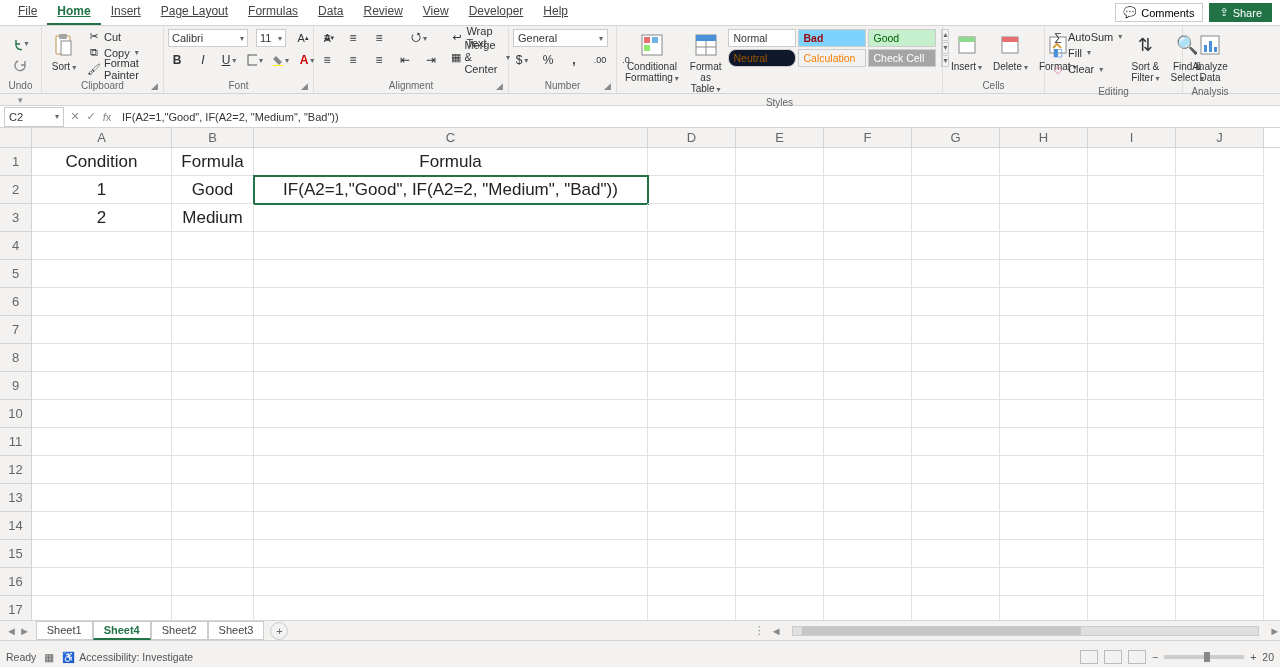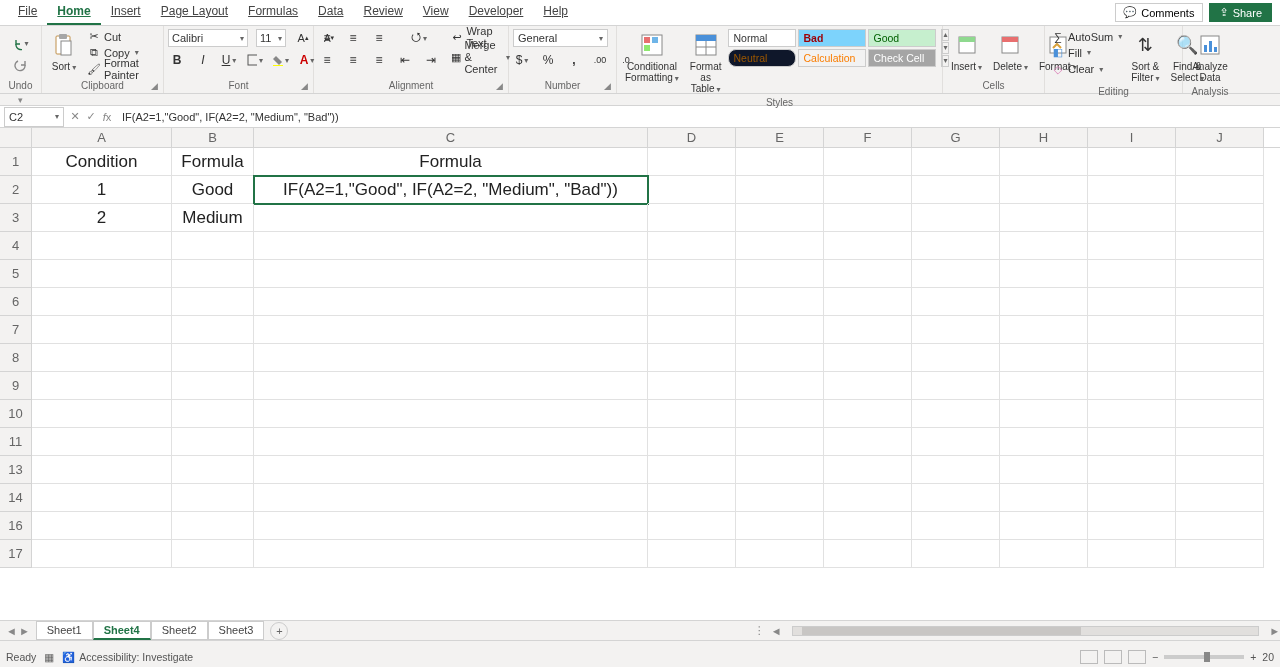--- a/index.html
+++ b/index.html
@@ -564,34 +564,60 @@
         <div class="cell cC"></div>
         <div class="cell cD"></div>
         <div class="cell cE"></div>
         <div class="cell cF"></div>
         <div class="cell cG"></div>
         <div class="cell cH"></div>
         <div class="cell cI"></div>
         <div class="cell cJ"></div>
       </div>
       <div class="row">
+        <div class="row-h">12</div>
+        <div class="cell cA"></div>
+        <div class="cell cB"></div>
+        <div class="cell cC"></div>
+        <div class="cell cD"></div>
+        <div class="cell cE"></div>
+        <div class="cell cF"></div>
+        <div class="cell cG"></div>
+        <div class="cell cH"></div>
+        <div class="cell cI"></div>
+        <div class="cell cJ"></div>
+      </div>
+      <div class="row">
         <div class="row-h">13</div>
         <div class="cell cA"></div>
         <div class="cell cB"></div>
         <div class="cell cC"></div>
         <div class="cell cD"></div>
         <div class="cell cE"></div>
         <div class="cell cF"></div>
         <div class="cell cG"></div>
         <div class="cell cH"></div>
         <div class="cell cI"></div>
         <div class="cell cJ"></div>
       </div>
       <div class="row">
         <div class="row-h">14</div>
+        <div class="cell cA"></div>
+        <div class="cell cB"></div>
+        <div class="cell cC"></div>
+        <div class="cell cD"></div>
+        <div class="cell cE"></div>
+        <div class="cell cF"></div>
+        <div class="cell cG"></div>
+        <div class="cell cH"></div>
+        <div class="cell cI"></div>
+        <div class="cell cJ"></div>
+      </div>
+      <div class="row">
+        <div class="row-h">15</div>
         <div class="cell cA"></div>
         <div class="cell cB"></div>
         <div class="cell cC"></div>
         <div class="cell cD"></div>
         <div class="cell cE"></div>
         <div class="cell cF"></div>
         <div class="cell cG"></div>
         <div class="cell cH"></div>
         <div class="cell cI"></div>
         <div class="cell cJ"></div>

